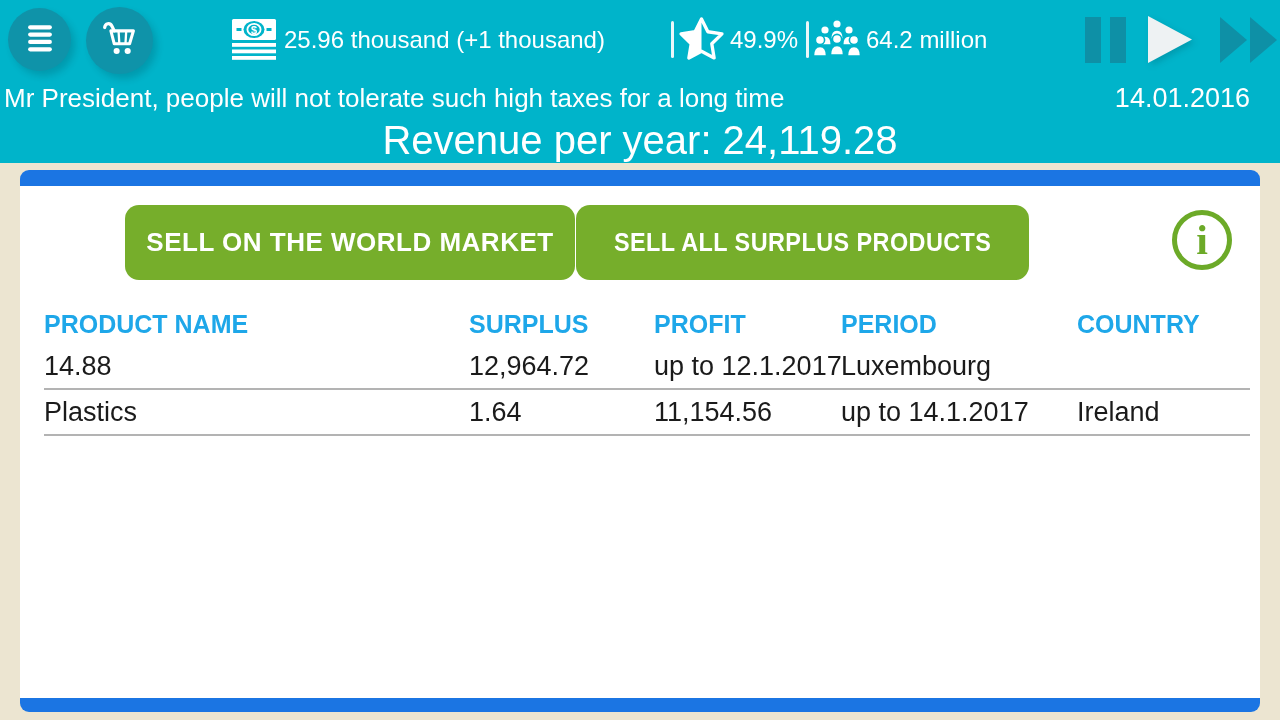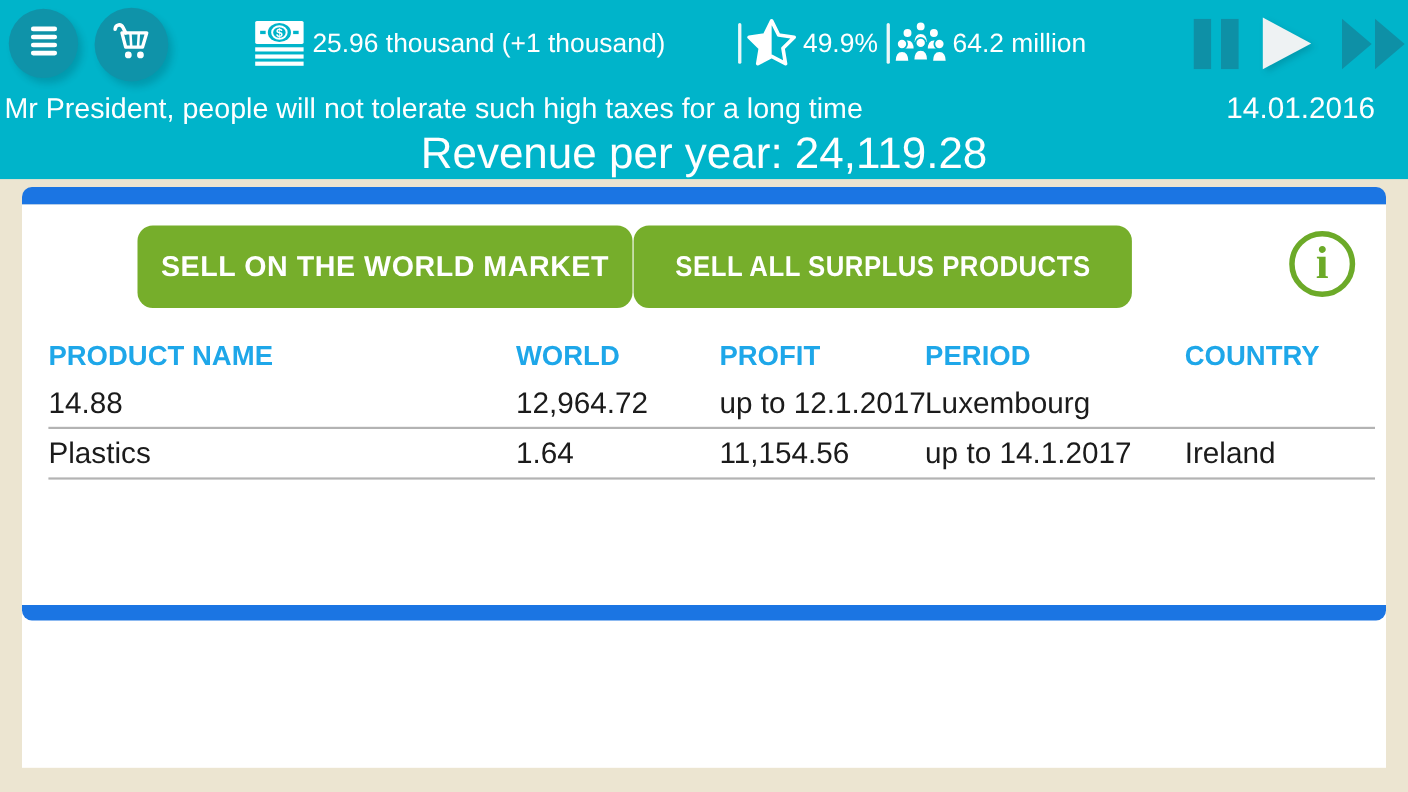--- a/index.html
+++ b/index.html
@@ -18,21 +18,21 @@
   .hud-sep { position:absolute; top:21px; width:3px; height:37px; background:#eaf7f9; border-radius:2px; }
   .icon-abs { position:absolute; }
   .news-text { position:absolute; left:4px; top:83px; color:#fff; font-size:26px; line-height:30px; white-space:nowrap; }
   .date-text { position:absolute; right:30px; top:83px; color:#fff; font-size:27px; line-height:30px; }
   .revenue-text { position:absolute; left:0; top:121px; width:100%; text-align:center;
                   color:#fff; font-size:40px; line-height:38px; }
   .playback { cursor:pointer; }
 
   
   .main { position:absolute; left:0; top:163px; width:1280px; height:557px; background:#ece5d1; }
-  .panel { position:absolute; left:20px; top:7px; width:1240px; height:394px; }
+  .panel { position:absolute; left:20px; top:7px; width:1240px; height:542px; }
   .panel-top-bar { position:absolute; left:0; top:0; width:100%; height:16px;
                    background:#1b75e3; border-radius:9px 9px 0 0; }
   .panel-body { position:absolute; left:0; top:16px; width:100%; height:512px; background:#fff; }
   .panel-bottom-bar { position:absolute; left:0; bottom:0; width:100%; height:14px;
                       background:#1b75e3; border-radius:0 0 9px 9px; }
 
   .sell-btn { position:absolute; top:19px; height:75px; border:none; border-radius:14px;
               background:#76ae2b; color:#fff; font-family:"Liberation Sans", sans-serif;
               font-size:26px; font-weight:bold; letter-spacing:.5px; cursor:pointer;
               display:flex; align-items:center; justify-content:center; }
@@ -173,21 +173,21 @@
           <span class="condensed">SELL ALL SURPLUS PRODUCTS</span>
         </button>
 
         <div class="info-btn">
           <span>i</span>
         </div>
 
         <div class="table">
           <div class="trow thead">
             <span class="cell">PRODUCT NAME</span>
-            <span class="cell">WORLD</span>
+            <span class="cell">SURPLUS</span>
             <span class="cell">PROFIT</span>
             <span class="cell">PERIOD</span>
             <span class="cell">COUNTRY</span>
           </div>
 
           <div class="trow tr">
             <span class="cell">14.88</span>
             <span class="cell">12,964.72</span>
             <span class="cell">up to 12.1.2017</span>
             <span class="cell">Luxembourg</span>

